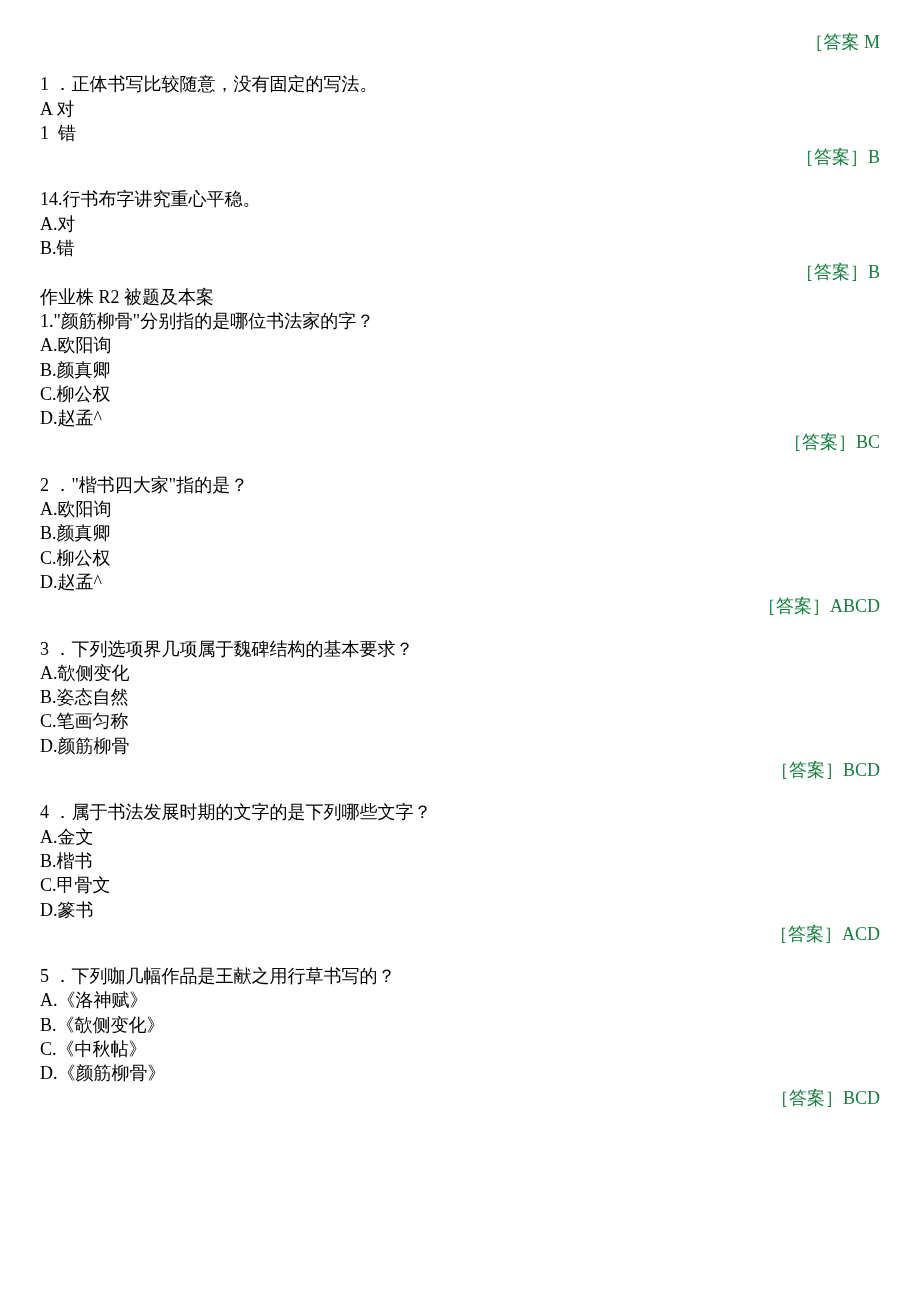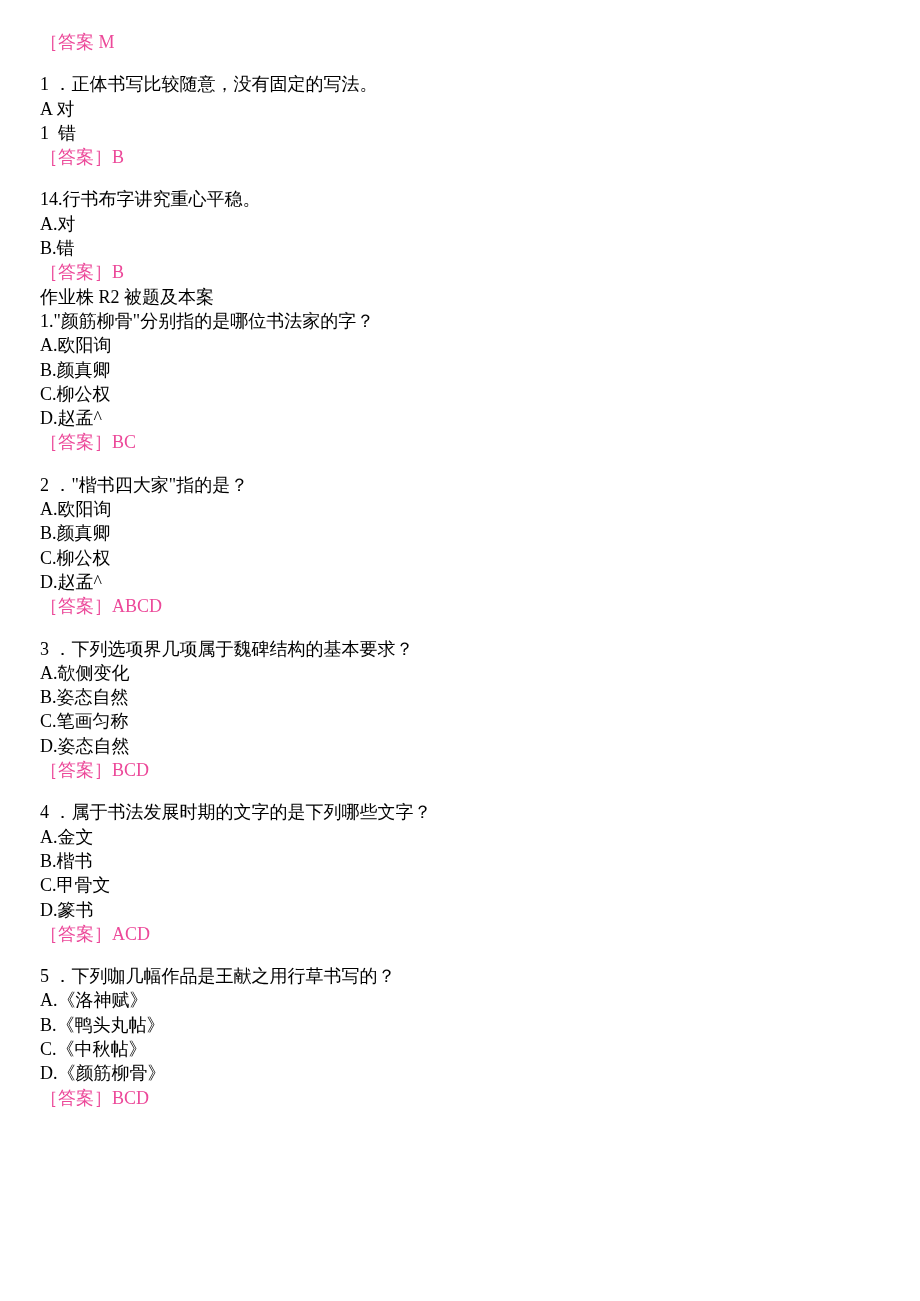--- a/index.html
+++ b/index.html
@@ -10,21 +10,22 @@
     background: #ffffff;
     color: #000000;
     width: 920px;
     box-sizing: border-box;
     line-height: 1.35;
   }
   .line {
     white-space: pre-wrap;
   }
   .answer {
-    color: #ec4899;
+    color: #15803d;
+    text-align: right;
   }
   .spacer {
     height: 18px;
   }
 </style>
 </head>
 <body>
 
 <div class="line answer">［答案 M</div>
 
@@ -57,32 +58,32 @@
 <div class="line">C.柳公权</div>
 <div class="line">D.赵孟^</div>
 <div class="line answer">［答案］ABCD</div>
 
 <div class="spacer"></div>
 
 <div class="line">3 ．下列选项界几项属于魏碑结构的基本要求？</div>
 <div class="line">A.欹侧变化</div>
 <div class="line">B.姿态自然</div>
 <div class="line">C.笔画匀称</div>
-<div class="line">D.姿态自然</div>
+<div class="line">D.颜筋柳骨</div>
 <div class="line answer">［答案］BCD</div>
 
 <div class="spacer"></div>
 
 <div class="line">4 ．属于书法发展时期的文字的是下列哪些文字？</div>
 <div class="line">A.金文</div>
 <div class="line">B.楷书</div>
 <div class="line">C.甲骨文</div>
 <div class="line">D.篆书</div>
 <div class="line answer">［答案］ACD</div>
 
 <div class="spacer"></div>
 
 <div class="line">5 ．下列咖几幅作品是王献之用行草书写的？</div>
 <div class="line">A.《洛神赋》</div>
-<div class="line">B.《鸭头丸帖》</div>
+<div class="line">B.《欹侧变化》</div>
 <div class="line">C.《中秋帖》</div>
 <div class="line">D.《颜筋柳骨》</div>
 <div class="line answer">［答案］BCD</div>
 
 </body></html>

